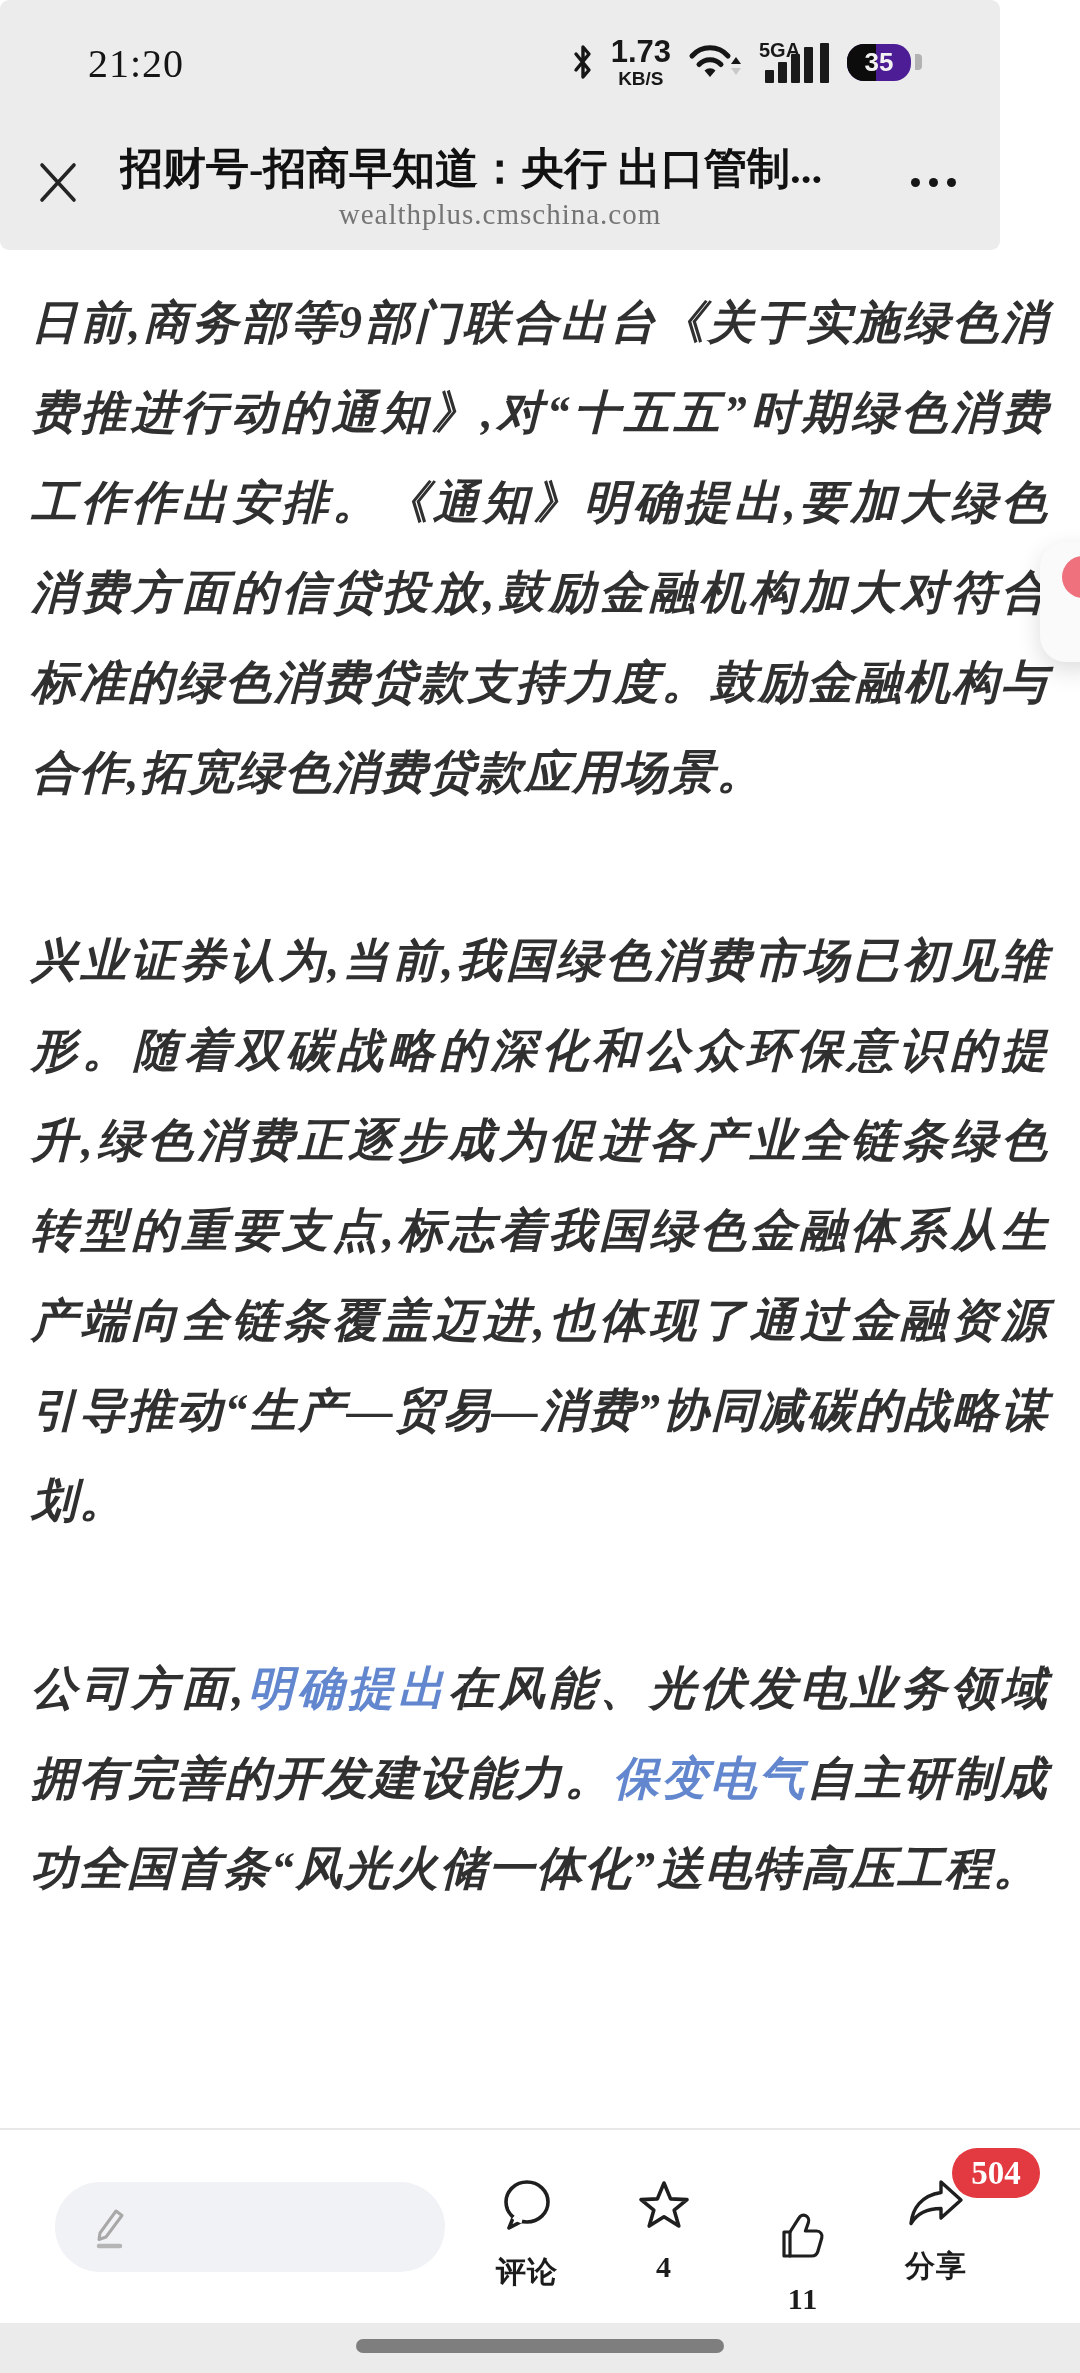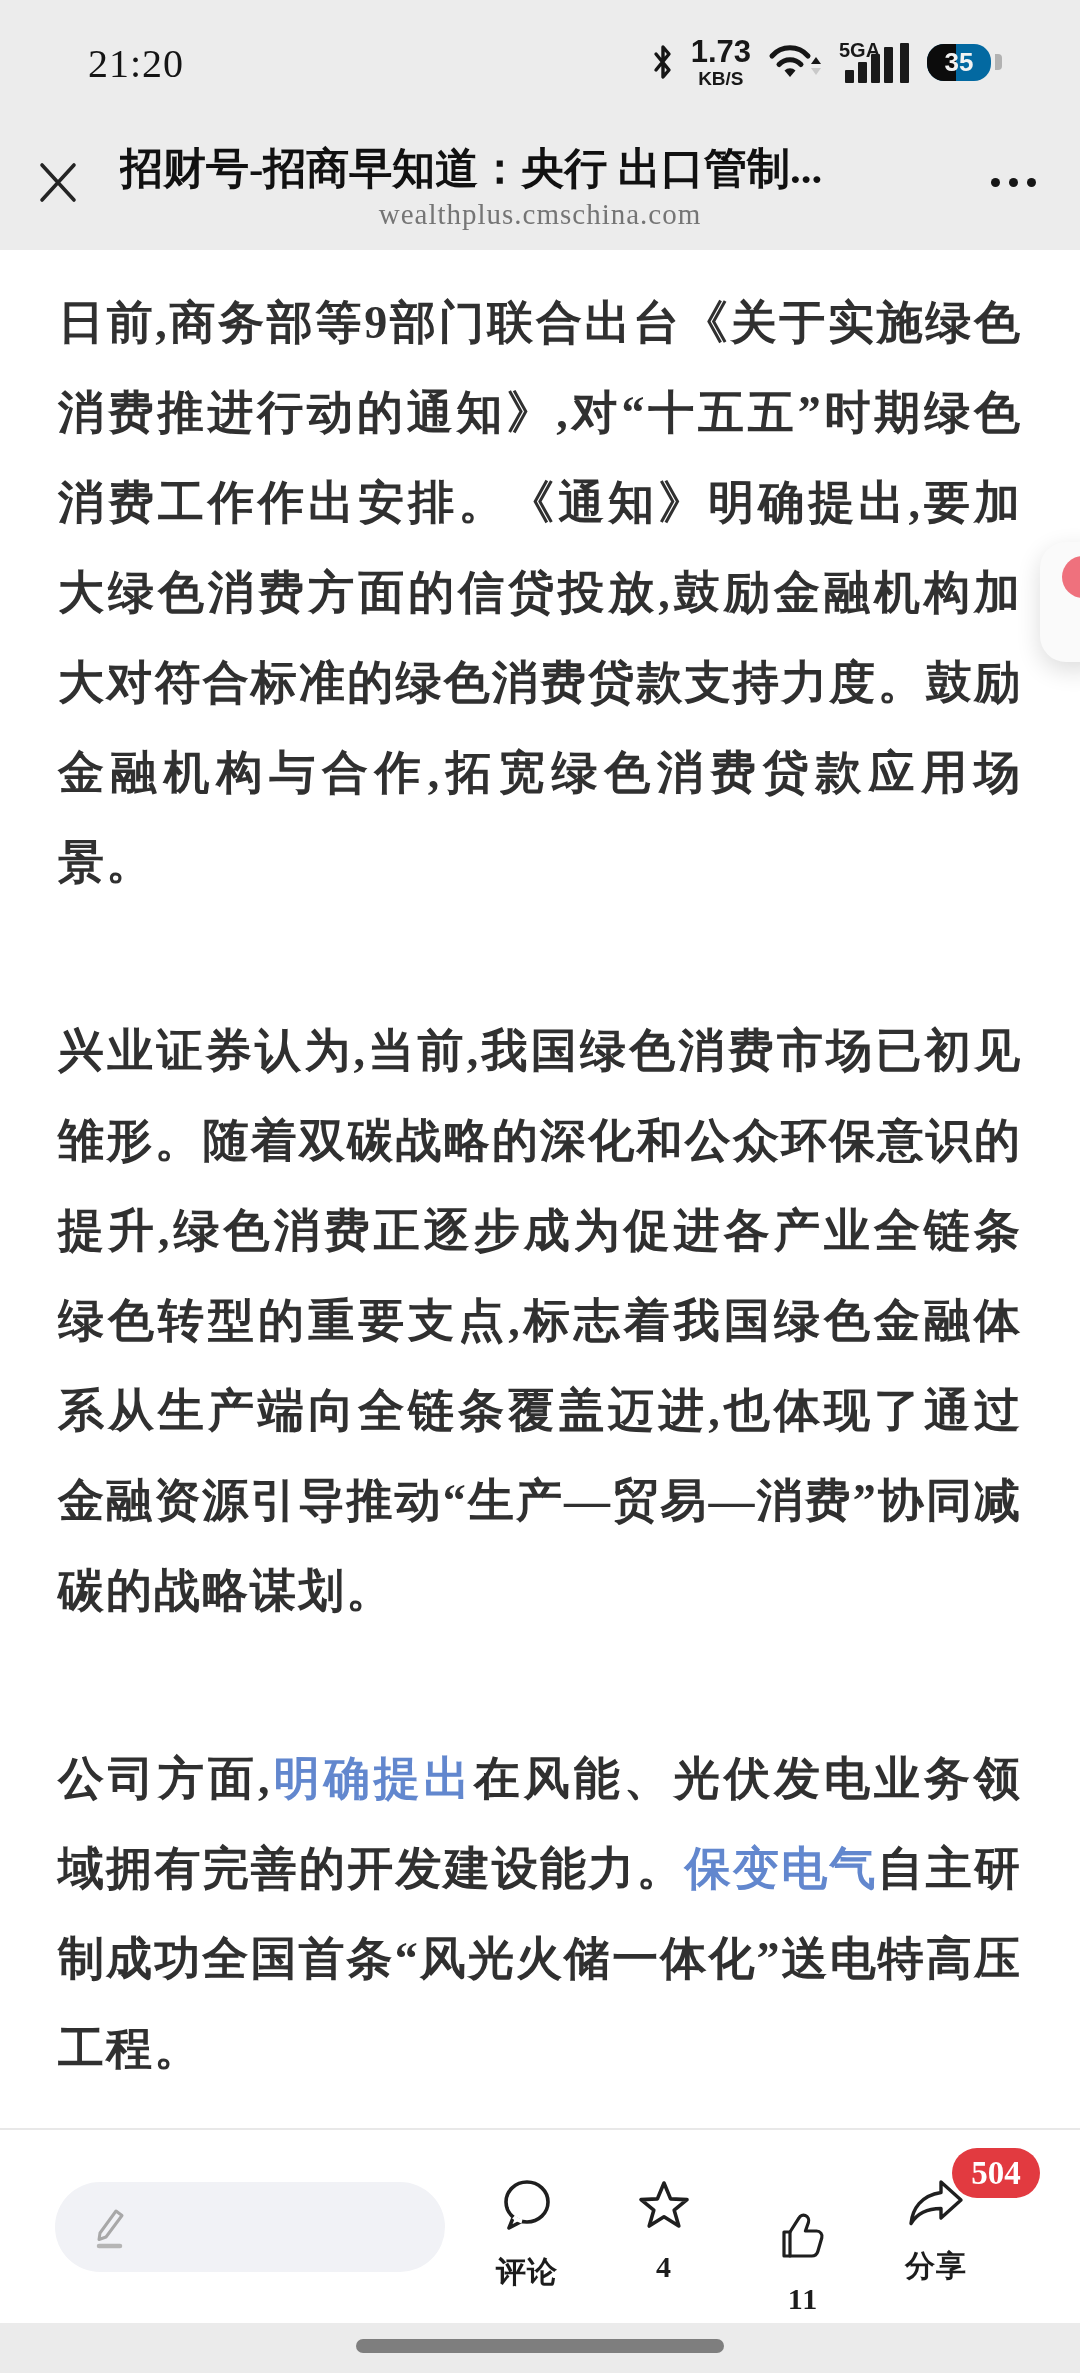--- a/index.html
+++ b/index.html
@@ -5,22 +5,23 @@
   * { margin:0; padding:0; box-sizing:border-box; }
   html,body { background:#ffffff; }
   #screen {
     position:relative; width:1080px; height:2373px;
     background:#ffffff; overflow:hidden;
     font-family:"Liberation Serif","DejaVu Serif",serif;
     color:#1a1a1a;
   }
   
   #chrome {
-    position:absolute; top:0; left:0; width:1080px; height:250px;
+    position:absolute; top:0; left:0; width:1000px; height:250px;
     background:#ececec;
+    border-radius:9px;
   }
   .status-time {
     position:absolute; left:88px; top:40px;
     font-size:40px; letter-spacing:1px; color:#151515;
   }
   .status-right {
     position:absolute; right:78px; top:26px; height:72px;
     display:flex; align-items:center; gap:16px;
     font-family:"Liberation Sans","DejaVu Sans",sans-serif;
   }
@@ -28,21 +29,21 @@
   .speed .v { font-size:31px; font-weight:bold; color:#181818; }
   .speed .u { font-size:19px; font-weight:bold; color:#181818; margin-top:2px; }
   .signal { position:relative; width:72px; height:42px; }
   .signal .sig-label {
     position:absolute; left:0; top:-2px;
     font-size:20px; font-weight:bold; color:#181818; letter-spacing:0;
   }
   .signal i { position:absolute; bottom:0; width:9px; background:#1a1a1a; border-radius:1px; }
   .battery {
     position:relative; width:64px; height:37px; border-radius:17px;
-    background:#0369a1; overflow:hidden;
+    background:#4c1d95; overflow:hidden;
   }
   .battery .fill { position:absolute; left:0; top:0; bottom:0; width:45%; background:#0c0c0c; }
   .battery .pct {
     position:absolute; inset:0; display:flex; align-items:center; justify-content:center;
     font-size:26px; font-weight:bold; color:#f2f2f2; letter-spacing:0;
   }
   .battery-nub { width:7px; height:16px; background:#b2b2b2; border-radius:0 4px 4px 0; margin-left:-12px; }
   .titlebar-close { position:absolute; left:34px; top:158px; width:48px; height:48px; }
   .titlebar-title {
     position:absolute; left:120px; right:120px; top:140px;
@@ -53,21 +54,22 @@
     position:absolute; left:0; right:0; top:198px;
     text-align:center; font-size:29px; color:#757575; letter-spacing:1px;
   }
   .titlebar-menu {
     position:absolute; right:44px; top:178px; display:flex; gap:9px; align-items:center;
   }
   .titlebar-menu b { width:9px; height:9px; border-radius:50%; background:#161616; }
   
   #article-body {
     position:absolute; top:250px; left:0; width:1080px;
-    padding:0 58px;
+    padding:0 31px;
+    font-style:italic;
   }
   #article-body p {
     margin-top:28px; margin-bottom:98px;
     font-size:46px; line-height:90px; letter-spacing:2px;
     color:#303030; font-weight:600;
     text-align:justify; text-align-last:left;
   }
   #article-body p:last-child { margin-bottom:0; }
   
   .float-widget {

